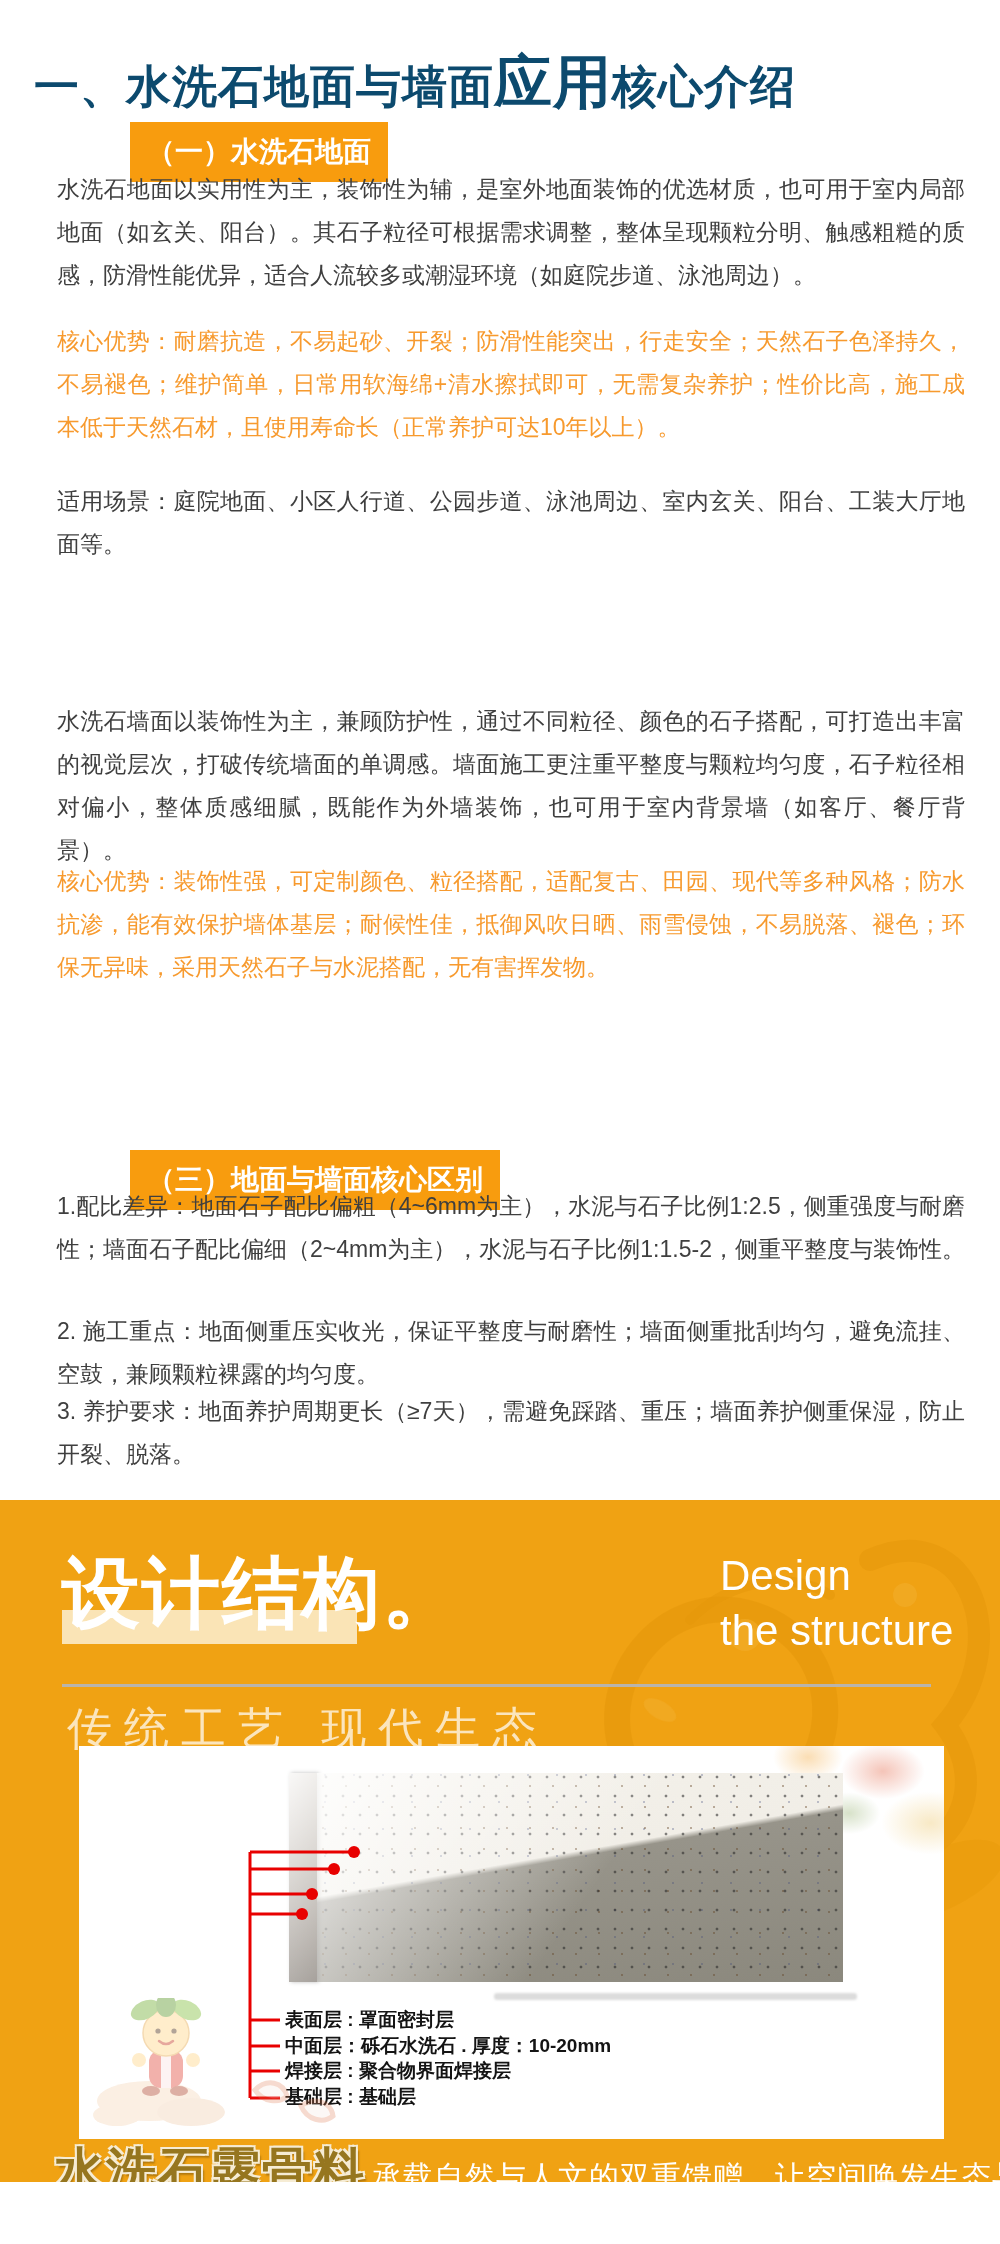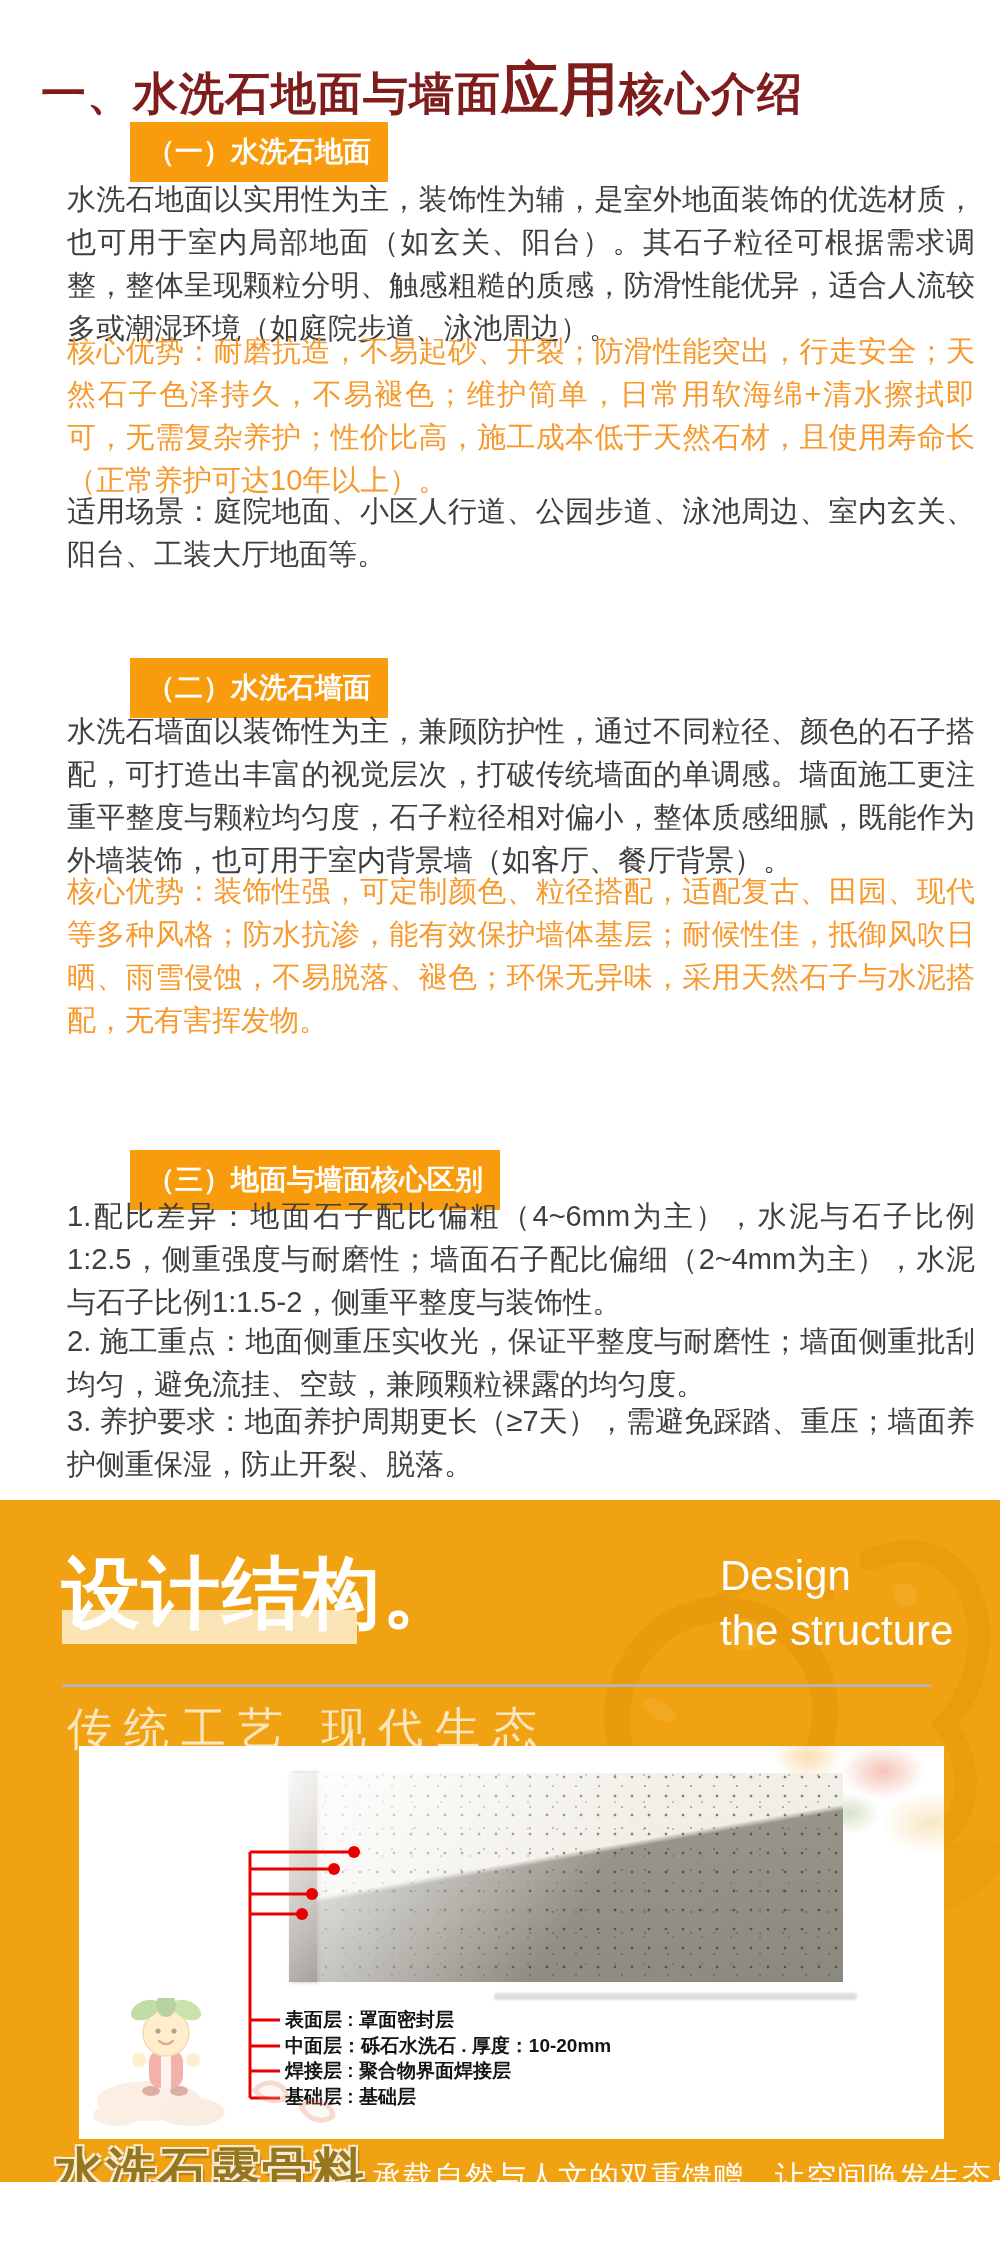--- a/index.html
+++ b/index.html
@@ -3,34 +3,34 @@
 <meta charset="utf-8">
 <style>
   html,body{margin:0;padding:0;background:#ffffff;}
   .page{
     position:relative;width:1000px;height:2244px;margin:0 auto;
     background:#ffffff;overflow:hidden;
     font-family:"Liberation Sans",sans-serif;
   }
   
   .main-title{
-    position:absolute;left:34px;top:44px;margin:7px;
-    font-size:45px;font-weight:700;color:#7f1d1d;letter-spacing:1px;white-space:nowrap;
+    position:absolute;left:34px;top:44px;margin:0;
+    font-size:45px;font-weight:700;color:#0c4a6e;letter-spacing:1px;white-space:nowrap;
   }
   .main-title .t-em{font-size:58px;font-weight:700;}
   .badge{
     position:absolute;height:44px;line-height:44px;padding:8px 17px;
     background:#F89C0E;color:#ffffff;font-size:28px;font-weight:700;white-space:nowrap;
   }
   .badge-1{left:130px;top:122px;}
   .badge-2{left:130px;top:658px;}
   .badge-3{left:130px;top:1150px;}
   .para{
-    position:absolute;left:57px;width:908px;margin:10px;
-    font-size:29px;line-height:43px;color:#3F3F3F;text-align:justify;
+    position:absolute;left:57px;width:908px;margin:0;
+    font-size:23px;line-height:43px;color:#3F3F3F;text-align:justify;
   }
   .para.orange{color:#F79A2E;}
   .p-intro-1{top:168px;}
   .p-adv-1{top:320px;}
   .p-scen-1{top:480px;}
   .p-intro-2{top:700px;}
   .p-adv-2{top:860px;}
   .p-scen-2{top:1022px;}
   .p-item-1{top:1185px;}
   .p-item-2{top:1310px;}
@@ -125,21 +125,20 @@
 
 <div class="page">
 
   <h1 class="main-title"><span>一、水洗石地面与墙面</span><span class="t-em">应用</span><span>核心介绍</span></h1>
 
   <div class="badge badge-1">（一）水洗石地面</div>
   <p class="para p-intro-1">水洗石地面以实用性为主，装饰性为辅，是室外地面装饰的优选材质，也可用于室内局部地面（如玄关、阳台）。其石子粒径可根据需求调整，整体呈现颗粒分明、触感粗糙的质感，防滑性能优异，适合人流较多或潮湿环境（如庭院步道、泳池周边）。</p>
   <p class="para orange p-adv-1">核心优势：耐磨抗造，不易起砂、开裂；防滑性能突出，行走安全；天然石子色泽持久，不易褪色；维护简单，日常用软海绵+清水擦拭即可，无需复杂养护；性价比高，施工成本低于天然石材，且使用寿命长（正常养护可达10年以上）。</p>
   <p class="para p-scen-1">适用场景：庭院地面、小区人行道、公园步道、泳池周边、室内玄关、阳台、工装大厅地面等。</p>
 
-  <div class="badge badge-2">（二）水洗石墙面</div>
   <p class="para p-intro-2">水洗石墙面以装饰性为主，兼顾防护性，通过不同粒径、颜色的石子搭配，可打造出丰富的视觉层次，打破传统墙面的单调感。墙面施工更注重平整度与颗粒均匀度，石子粒径相对偏小，整体质感细腻，既能作为外墙装饰，也可用于室内背景墙（如客厅、餐厅背景）。</p>
   <p class="para orange p-adv-2">核心优势：装饰性强，可定制颜色、粒径搭配，适配复古、田园、现代等多种风格；防水抗渗，能有效保护墙体基层；耐候性佳，抵御风吹日晒、雨雪侵蚀，不易脱落、褪色；环保无异味，采用天然石子与水泥搭配，无有害挥发物。</p>
 
   <div class="badge badge-3">（三）地面与墙面核心区别</div>
   <p class="para p-item-1">1.配比差异：地面石子配比偏粗（4~6mm为主），水泥与石子比例1:2.5，侧重强度与耐磨性；墙面石子配比偏细（2~4mm为主），水泥与石子比例1:1.5-2，侧重平整度与装饰性。</p>
   <p class="para p-item-2">2. 施工重点：地面侧重压实收光，保证平整度与耐磨性；墙面侧重批刮均匀，避免流挂、空鼓，兼顾颗粒裸露的均匀度。</p>
   <p class="para p-item-3">3.  养护要求：地面养护周期更长（≥7天），需避免踩踏、重压；墙面养护侧重保湿，防止开裂、脱落。</p>
 
   <div class="banner">
 

